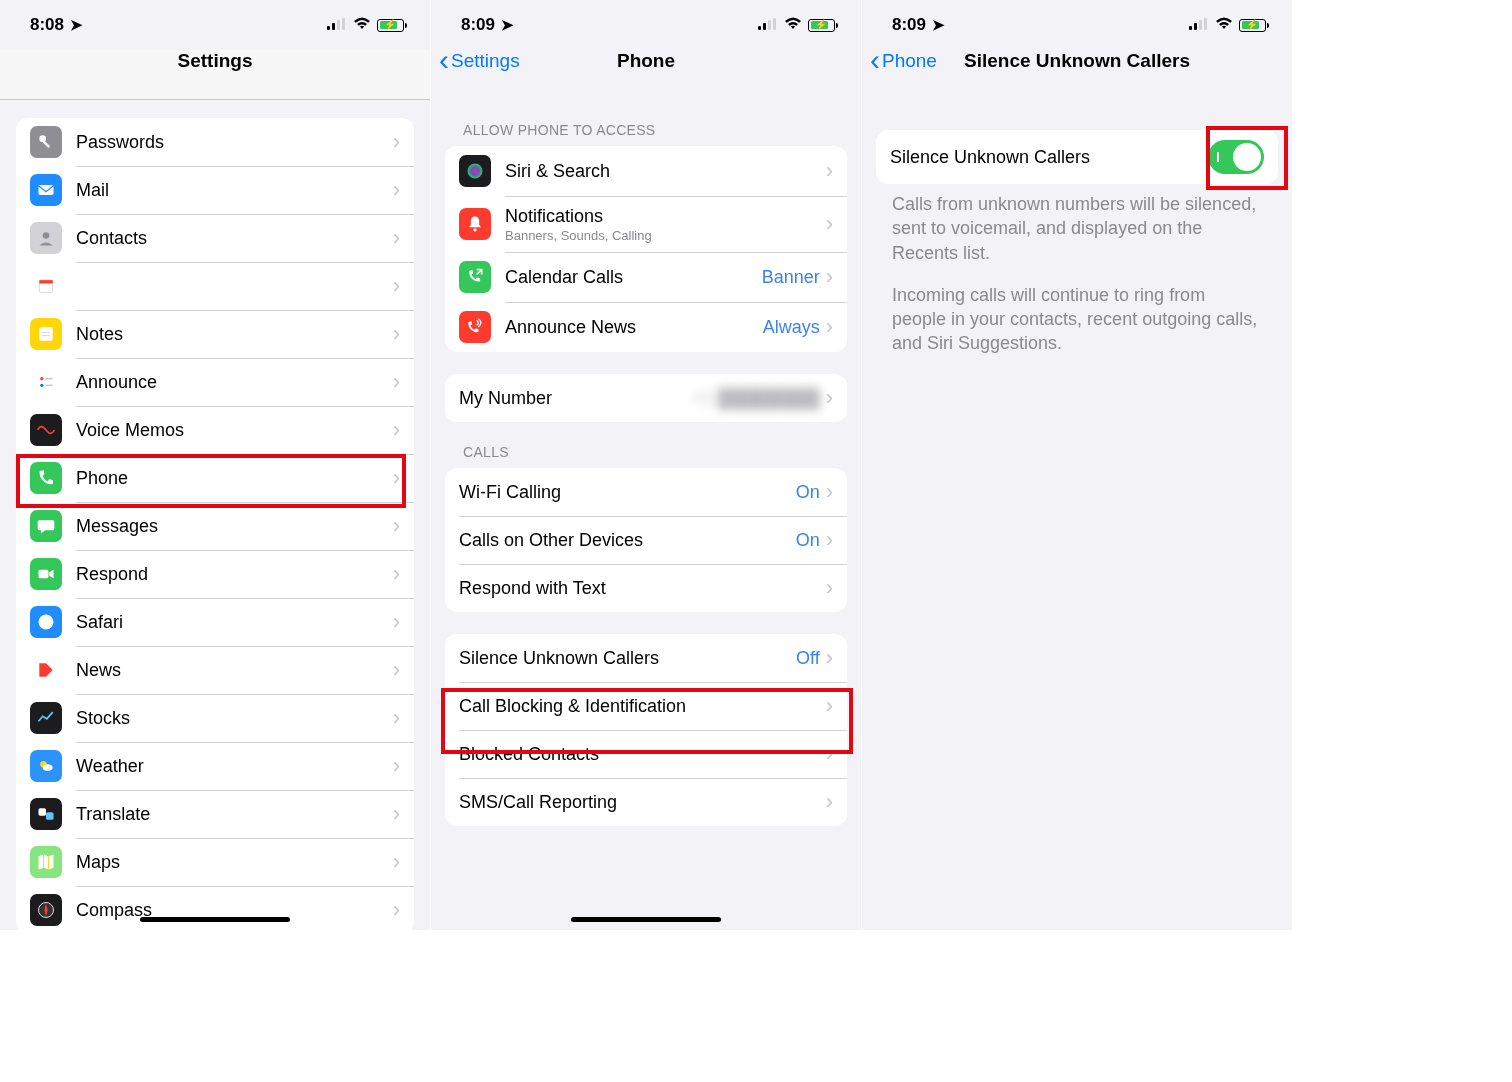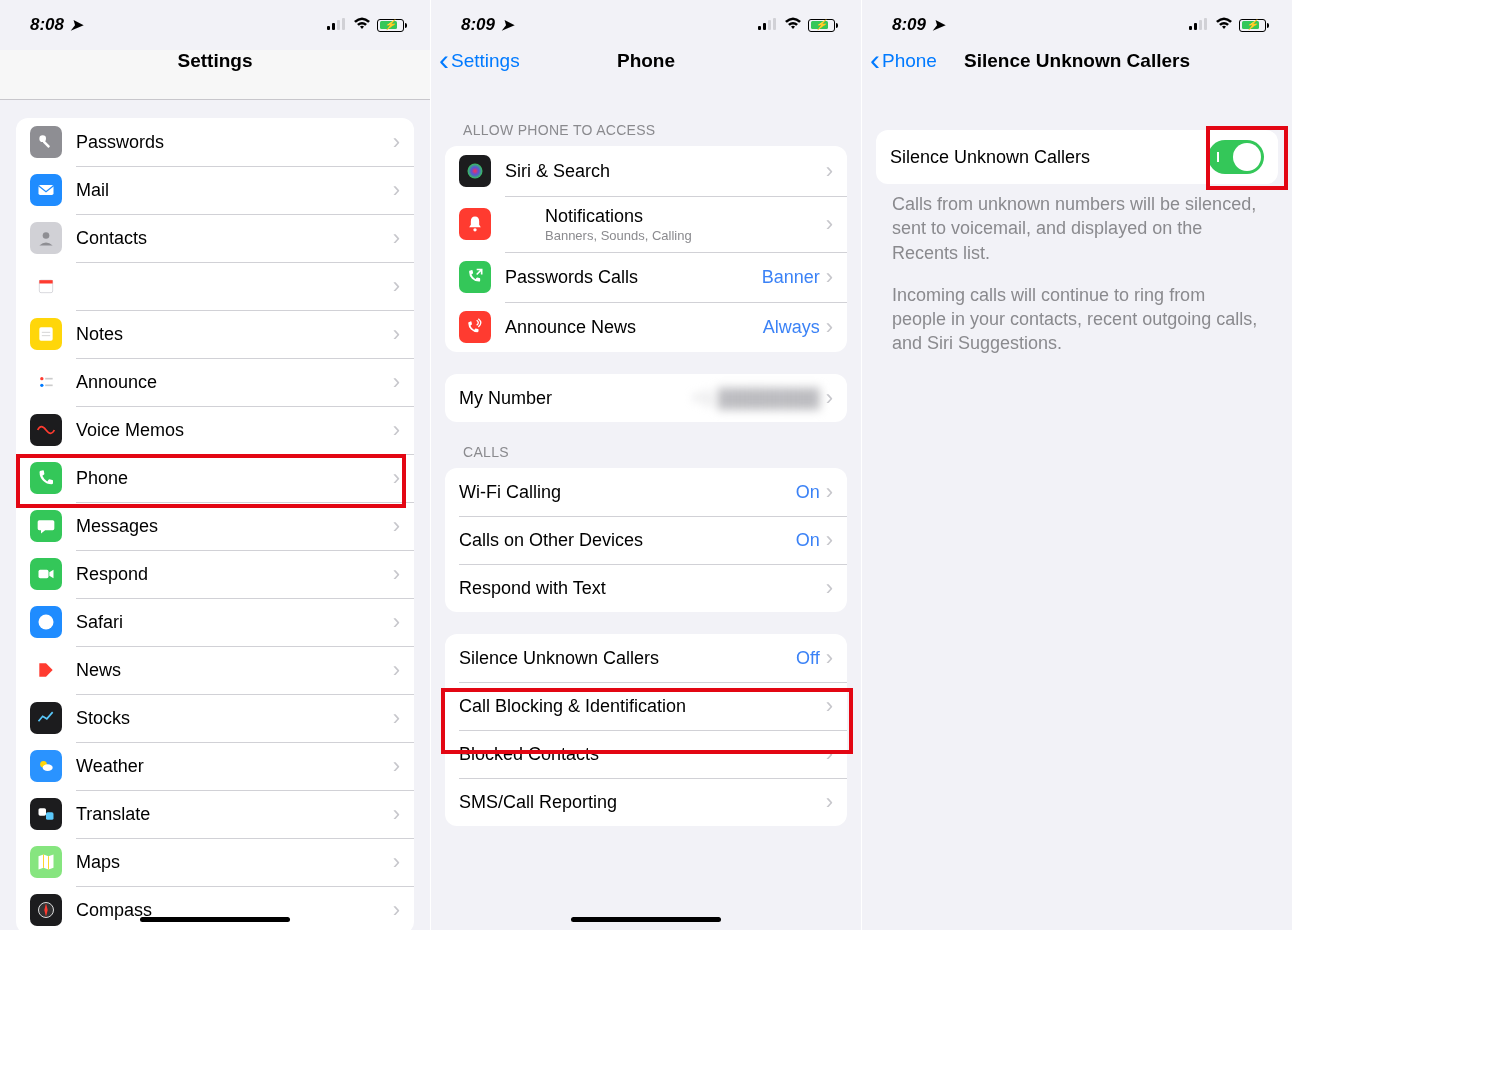--- a/index.html
+++ b/index.html
@@ -20,21 +20,20 @@
   .screen + .screen { margin-left: 1px; }
   .status-bar {
     height: 50px;
     display: flex;
     align-items: center;
     padding: 0 26px 0 30px;
     font-size: 17px;
     font-weight: 600;
     color: #000;
     justify-content: space-between;
-    font-style: italic;
   }
   .sb-left { display:flex; align-items:center; gap:6px; }
   .sb-right { display:flex; align-items:center; gap:6px; }
   .loc-icon { font-size: 15px; transform: rotate(0deg); }
   .nav-bar {
     height: 50px;
     display: flex;
     align-items: flex-start;
     justify-content: center;
     position: relative;
@@ -485,21 +484,21 @@
                 </radialGradient>
               </defs>
             </svg>
           </span>
           <div class="row-stack">
             <span class="row-label">Siri &amp; Search</span>
           </div>
           <span class="chev">›</span>
           <span class="divider" style="left:60px"></span>
         </div>
-        <div class="row has-icon" style="min-height: 56px; gap: 40px;">
+        <div class="row has-icon" style="min-height: 56px;">
           <span class="icon-box" style="background:#ff3b30">
             <svg width="20" height="20" viewBox="0 0 24 24" fill="currentColor">
               <path d="M12 3 Q7 3 7 9 V13 L5 16 H19 L17 13 V9 Q17 3 12 3 Z" fill="#fff"></path>
               <circle cx="12" cy="19" r="2" fill="#fff"></circle>
             </svg>
           </span>
           <div class="row-stack">
             <span class="row-label">Notifications</span>
             <span class="row-sub">Banners, Sounds, Calling</span>
           </div>
@@ -507,21 +506,21 @@
           <span class="divider" style="left:60px"></span>
         </div>
         <div class="row has-icon" style="min-height: 50px;">
           <span class="icon-box" style="background:#34c759">
             <svg width="20" height="20" viewBox="0 0 24 24" fill="currentColor">
               <path d="M6 3 Q4 3 4 5 Q4 12 9 17 Q14 22 21 22 Q23 22 23 20 L23 17 Q23 16 22 16 L18 15 Q17 15 16.5 15.8 L15 18 Q10 15 8 10 L10 8.5 Q11 8 10.8 7 L10 3 Q10 2 9 2 Z" fill="#fff" transform="scale(0.7) translate(3 3)"></path>
               <path d="M14 3 L20 3 L20 9 M20 3 L14 9" stroke="#fff" stroke-width="2" fill="none"></path>
             </svg>
           </span>
           <div class="row-stack">
-            <span class="row-label">Passwords Calls</span>
+            <span class="row-label">Calendar Calls</span>
           </div>
           <span class="row-value">Banner</span>
           <span class="chev">›</span>
           <span class="divider" style="left:60px"></span>
         </div>
         <div class="row has-icon" style="min-height: 50px;">
           <span class="icon-box" style="background:#ff3b30">
             <svg width="20" height="20" viewBox="0 0 24 24" fill="currentColor">
               <path d="M6 3 Q4 3 4 5 Q4 12 9 17 Q14 22 21 22 Q23 22 23 20 L23 17 Q23 16 22 16 L18 15 Q17 15 16.5 15.8 L15 18 Q10 15 8 10 L10 8.5 Q11 8 10.8 7 L10 3 Q10 2 9 2 Z" fill="#fff" transform="scale(0.65) translate(2 6)"></path>
               <path d="M14 4 Q18 7 14 10 M16 2 Q22 7 16 12" stroke="#fff" stroke-width="1.6" fill="none"></path>

